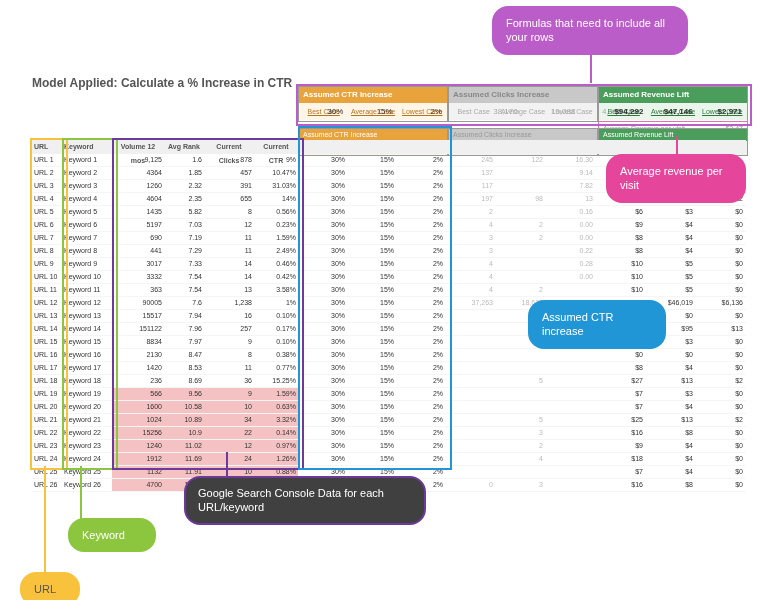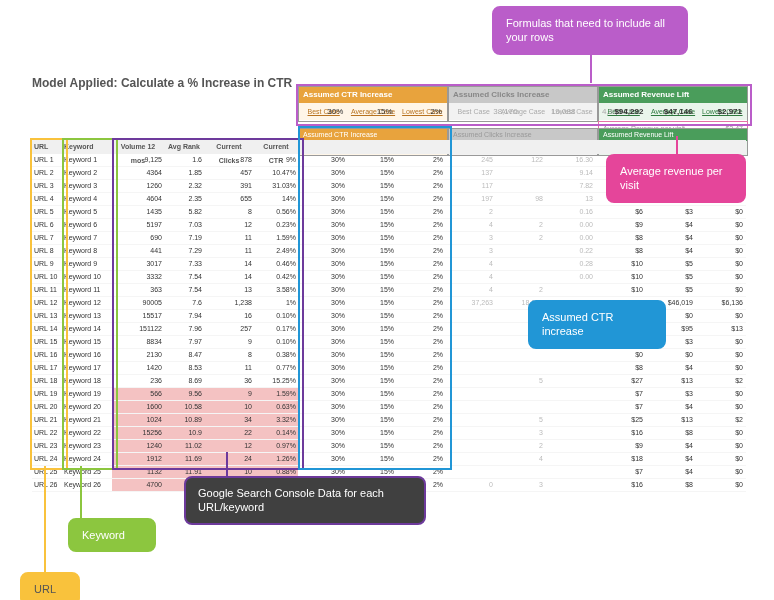--- a/index.html
+++ b/index.html
@@ -32,21 +32,21 @@
 .c-b1,.c-b2,.c-b3{width:49px}
 .c-c1,.c-c2,.c-c3{width:50px;color:#bbb}
 .c-r1,.c-r2,.c-r3{width:50px}
 .rank-bad{background:#f4c2c2}
 .gsc-head{position:absolute;left:298px;top:128px;height:26px;display:flex;width:148px;border:1px solid #999;flex-direction:column}
 .gsc-head .r1{background:#e8a33d;color:#fff;height:12px;line-height:12px;font-size:7px;padding-left:4px}
 .gsc-head .r2{display:flex;height:14px;background:#fff6e8}
 .gsc-head .r2 span{flex:1;text-align:center;line-height:14px;font-size:6px;color:#b87320;text-decoration:underline}
 .gsc-head2{left:448px;width:148px}.gsc-head2 .r1{background:#c8c8c8;color:#999}.gsc-head2 .r2{background:#f2f2f2}.gsc-head2 .r2 span{color:#aaa;text-decoration:none}
 .gsc-head3{left:598px;width:148px}.gsc-head3 .r1{background:#4a9d5b}.gsc-head3 .r2{background:#eaf5ec}.gsc-head3 .r2 span{color:#2e7a3e}
-.callout{position:absolute;border:2px solid;border-radius:8px;padding:8px 12px;font-size:11px;color:#fff;line-height:1.3}
+.callout{position:absolute;border:2px solid;border-radius:16px;padding:8px 12px;font-size:11px;color:#fff;line-height:1.3}
 .co-formulas{left:492px;top:6px;width:168px;background:#ba5dc9;border-color:#ba5dc9}
 .co-formulas::after{content:"";position:absolute;left:50%;bottom:-30px;width:2px;height:30px;background:#ba5dc9}
 .co-avgrev{left:606px;top:154px;width:112px;background:#e5459a;border-color:#e5459a}
 .co-avgrev::before{content:"";position:absolute;left:50%;top:-20px;width:2px;height:20px;background:#e5459a}
 .co-ctrinc{left:528px;top:300px;width:110px;background:#2196d6;border-color:#2196d6;color:#fff}
 .co-gsc{left:184px;top:476px;width:214px;background:#404040;border-color:#6d3a9c}
 .co-gsc::before{content:"";position:absolute;left:40px;top:-26px;width:2px;height:26px;background:#6d3a9c}
 .co-kw{left:68px;top:518px;width:60px;background:#8cc63f;border-color:#8cc63f;color:#fff}
 .co-kw::before{content:"";position:absolute;left:10px;top:-54px;width:2px;height:54px;background:#8cc63f}
 .co-url{left:20px;top:572px;width:32px;background:#f9c23c;border-color:#f9c23c;color:#555}

